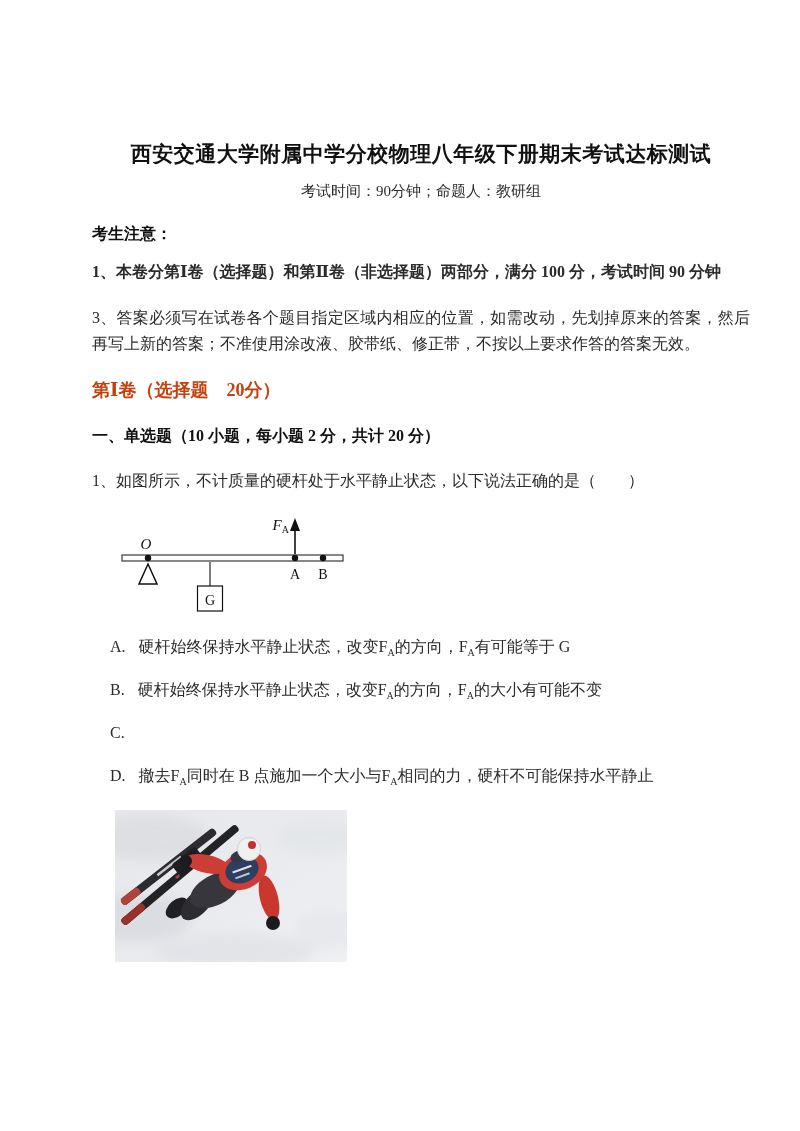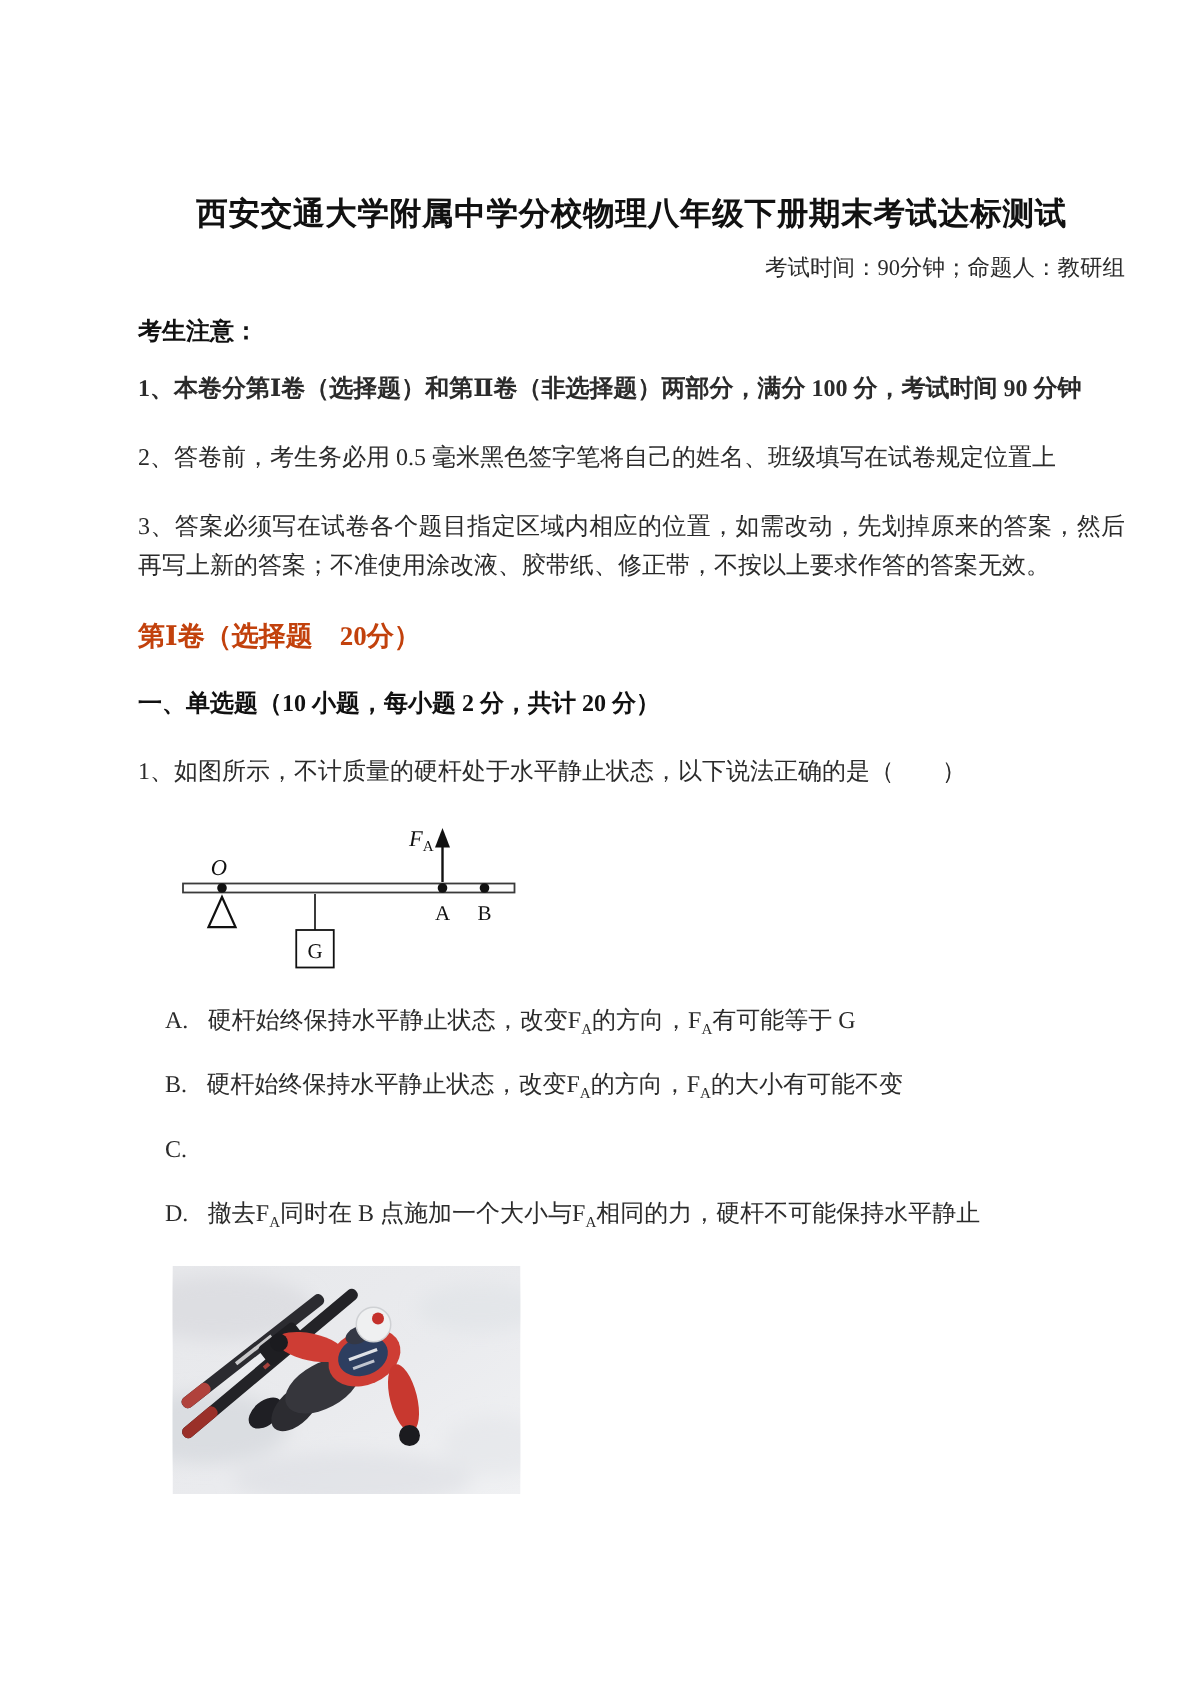--- a/index.html
+++ b/index.html
@@ -1,41 +1,41 @@
 <!DOCTYPE html>
 <html><head>
 <meta charset="utf-8">
 <style>
   * { box-sizing: border-box; }
   html,body { margin:0; padding:0; background:#ffffff; }
   .page {
     position: relative;
     width: 800px;
     height: 1072px;
-    margin: 4px auto;
+    margin: 16px auto;
     background: #ffffff;
     font-family: "Liberation Serif", "DejaVu Serif", serif;
     color: #222222;
     padding: 124px 50px 0 92px;
     overflow: hidden;
   }
   .title {
     margin: 0;
     font-size: 21px;
     line-height: 28px;
     font-weight: bold;
     text-align: center;
     color: #111;
     letter-spacing: 0.5px;
   }
   .meta {
     margin: 13px 0 0;
     font-size: 15px;
     line-height: 20px;
-    text-align: right;
+    text-align: center;
     color: #2b2b2b;
   }
   .notice-heading {
     margin: 22px 0 0;
     font-size: 16px;
     line-height: 22px;
     font-weight: bold;
     color: #111;
   }
   .notice {
@@ -92,21 +92,20 @@
 
 <div class="page">
 
   <h1 class="title">西安交通大学附属中学分校物理八年级下册期末考试达标测试</h1>
 
   <div class="meta">考试时间：90分钟；命题人：教研组</div>
 
   <div class="notice-heading">考生注意：</div>
 
   <div class="notice n1">1、本卷分第Ⅰ卷（选择题）和第Ⅱ卷（非选择题）两部分，满分 100 分，考试时间 90 分钟</div>
-  <div class="notice n2">2、答卷前，考生务必用 0.5 毫米黑色签字笔将自己的姓名、班级填写在试卷规定位置上</div>
   <div class="notice n3">3、答案必须写在试卷各个题目指定区域内相应的位置，如需改动，先划掉原来的答案，然后再写上新的答案；不准使用涂改液、胶带纸、修正带，不按以上要求作答的答案无效。</div>
 
   <div class="section-title">第Ⅰ卷（选择题　20分）</div>
 
   <div class="part-title">一、单选题（10 小题，每小题 2 分，共计 20 分）</div>
 
   <div class="stem">1、如图所示，不计质量的硬杆处于水平静止状态，以下说法正确的是（　　）</div>
 
   <div class="diagram-wrap">
     <svg width="270" height="108" viewBox="0 0 270 108">

